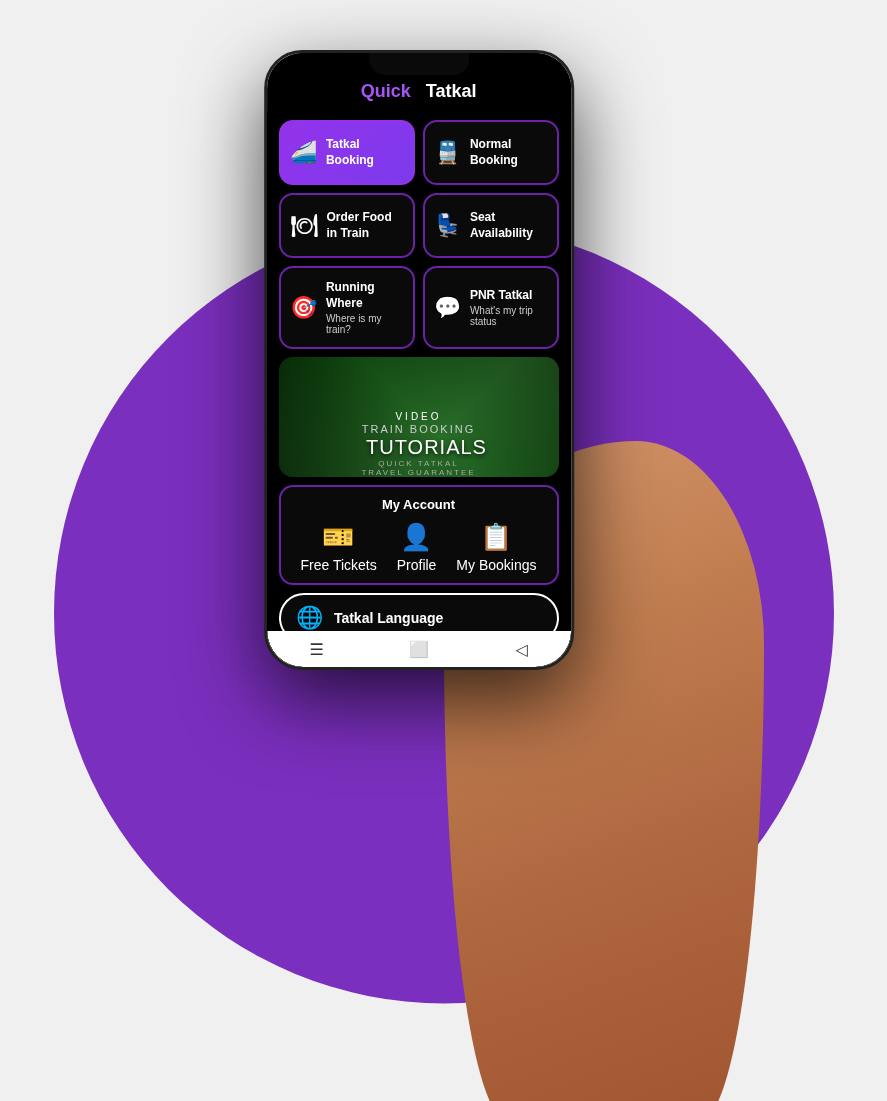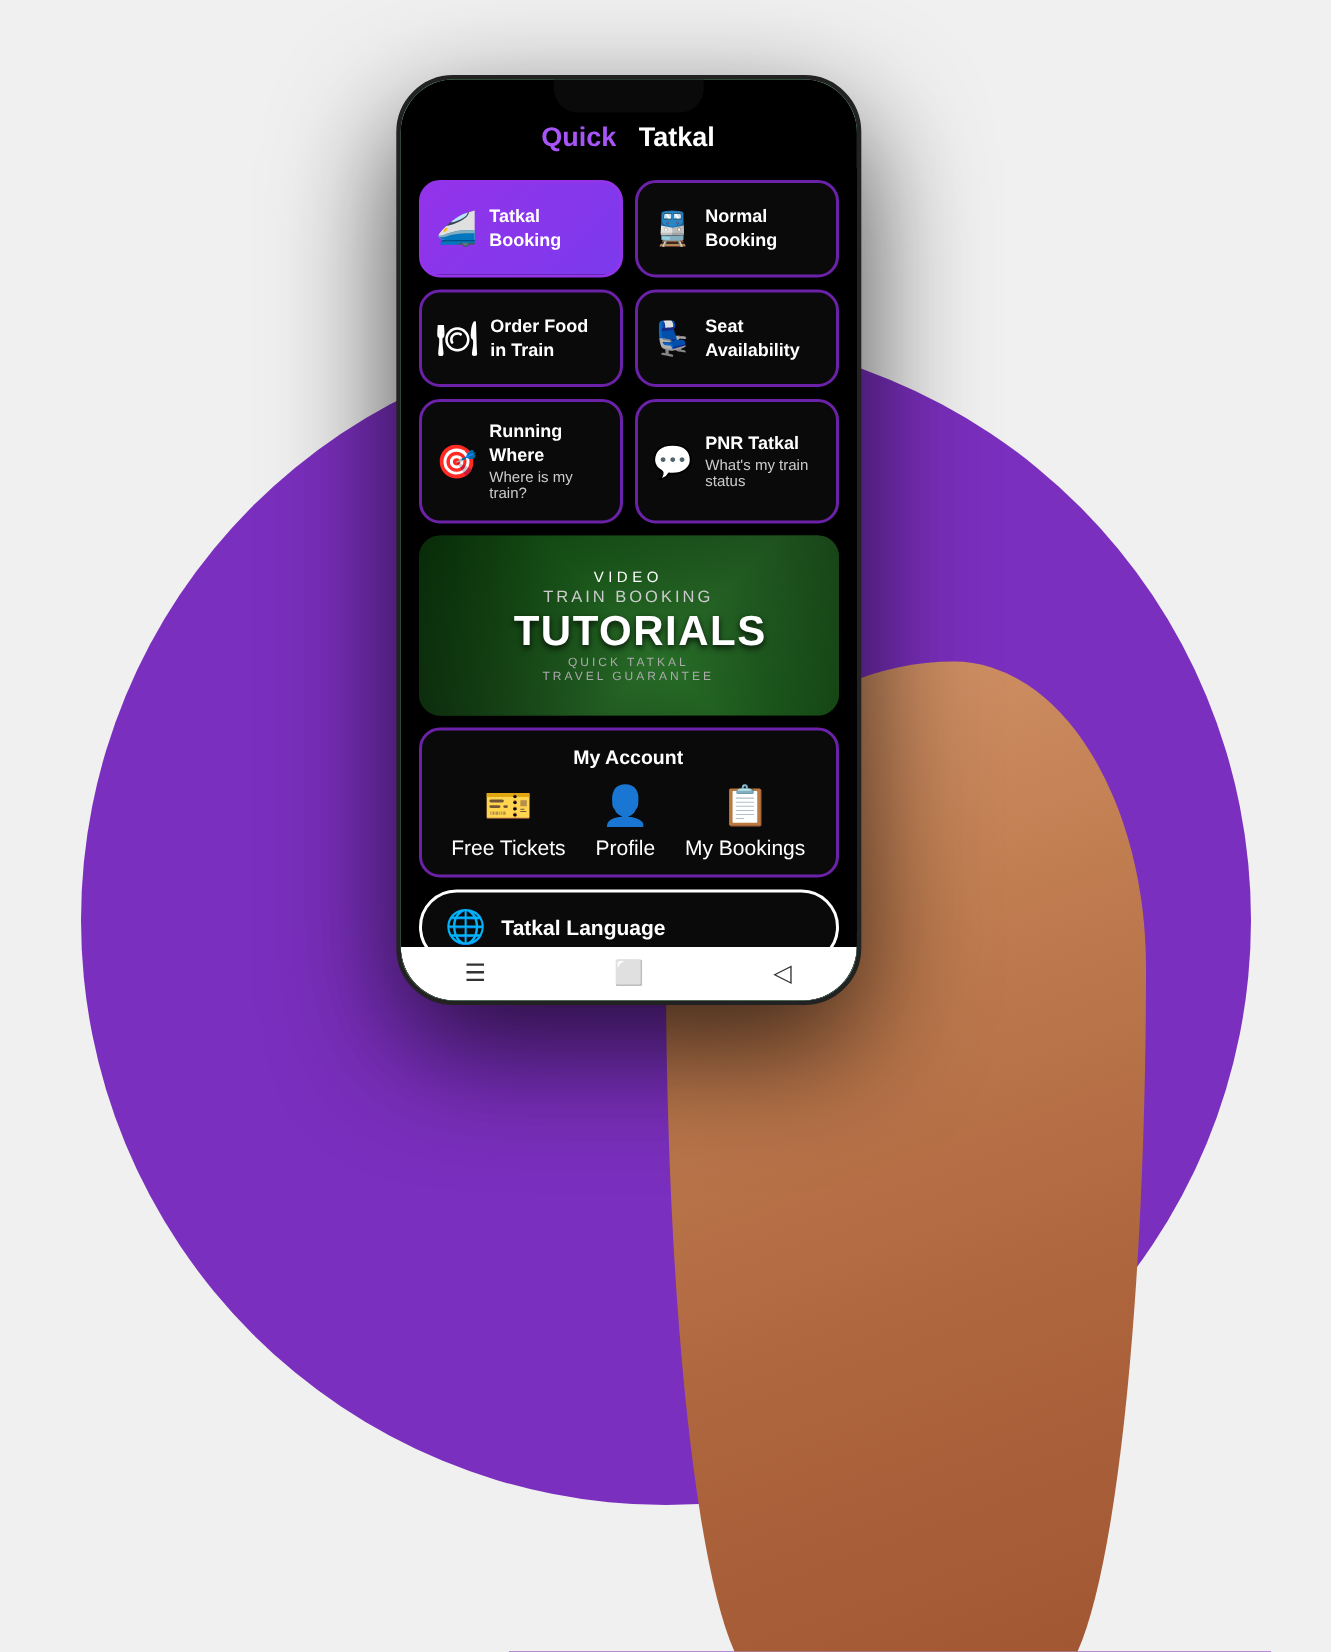--- a/index.html
+++ b/index.html
@@ -56,21 +56,21 @@
       position: absolute;
       z-index: 10;
       top: 50px;
       left: 50%;
       transform: translateX(-58%);
     }
 
     .phone {
       width: 310px;
       height: 620px;
-      background: #86efac;
+      background: #fef9c3;
       border-radius: 38px;
       border: 3px solid #222;
       position: relative;
       overflow: hidden;
       box-shadow: 0 30px 80px rgba(0,0,0,0.7), inset 0 0 0 2px #333;
     }
 
     
     .phone-notch {
       position: absolute;
@@ -177,21 +177,21 @@
 
     
     .video-banner {
       border-radius: 14px;
       overflow: hidden;
       margin-bottom: 8px;
       background: linear-gradient(135deg, #0a3a0a 0%, #1a5a1a 30%, #2d7a2d 60%, #1a5a1a 100%);
       height: 120px;
       position: relative;
       display: flex;
-      align-items: center;
+      align-items: flex-end;
       justify-content: center;
     }
 
     .video-banner-overlay {
       position: absolute;
       inset: 0;
       background: linear-gradient(45deg, rgba(0,0,0,0.5) 0%, rgba(0,0,0,0.1) 50%, rgba(0,0,0,0.4) 100%);
     }
 
     .video-banner-content {
@@ -210,22 +210,22 @@
 
     .video-text-main {
       font-size: 11px;
       color: #ccc;
       letter-spacing: 2px;
       text-transform: uppercase;
       margin: 1px 0;
     }
 
     .video-text-big {
-      font-size: 28px;
-      font-weight: 700;
+      font-size: 20px;
+      font-weight: 400;
       color: #fff;
       text-transform: uppercase;
       letter-spacing: 1px;
       text-shadow: 0 2px 4px rgba(0,0,0,0.8);
       margin-left: 16px;
     }
 
     .video-text-sub {
       font-size: 8px;
       color: #aaa;
@@ -388,21 +388,21 @@
             <span class="btn-icon">🎯</span>
             <div>
               <div class="btn-label">Running Where</div>
               <div class="btn-sub">Where is my train?</div>
             </div>
           </div>
           <div class="menu-btn">
             <span class="btn-icon">💬</span>
             <div>
               <div class="btn-label">PNR Tatkal</div>
-              <div class="btn-sub">What's my train status</div>
+              <div class="btn-sub">What's my trip status</div>
             </div>
           </div>
         </div>
 
         <div class="video-banner">
           <div class="video-banner-overlay"></div>
           <div class="diamond-border"></div>
           <div class="video-banner-content">
             <div class="video-text-top">VIDEO</div>
             <div class="video-text-main">TRAIN BOOKING</div>

